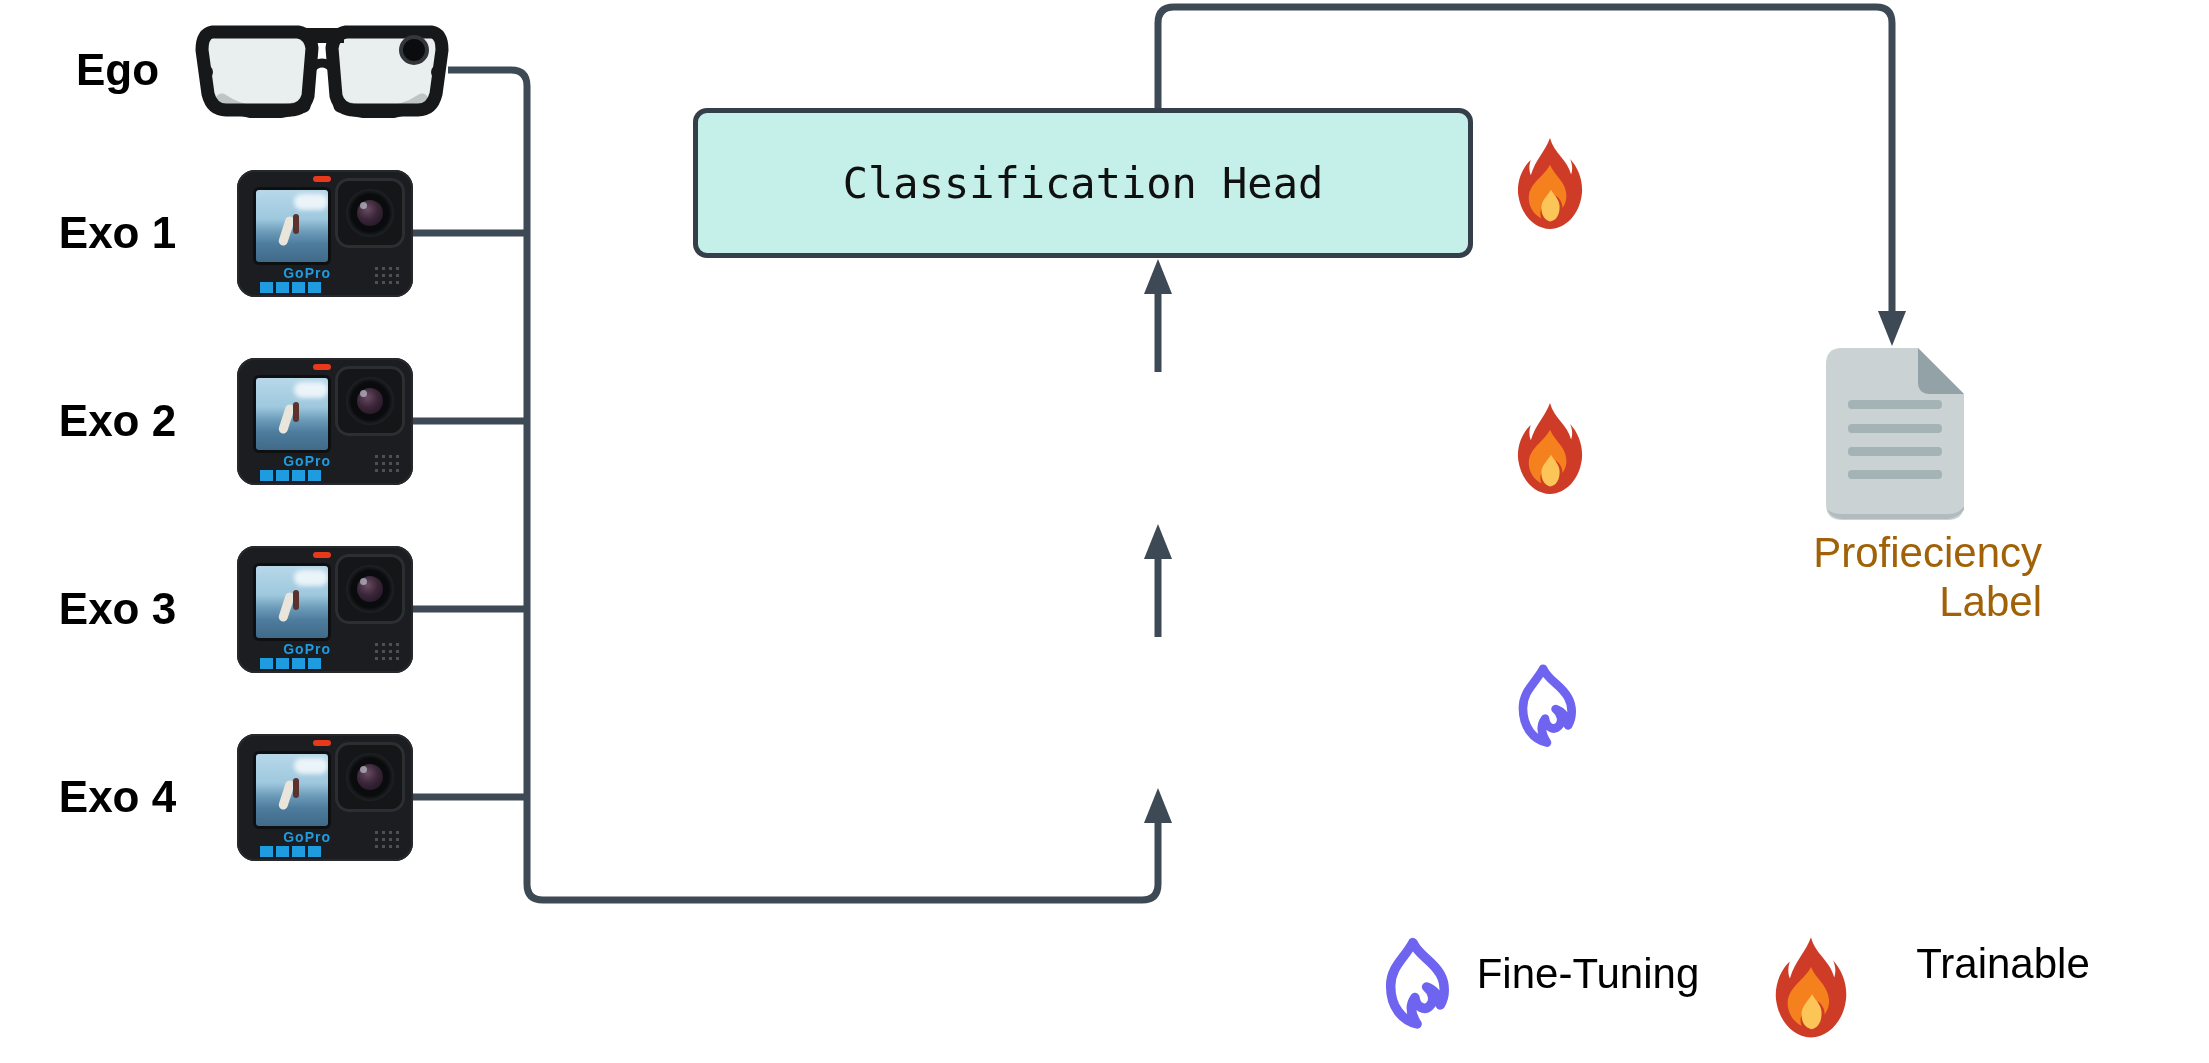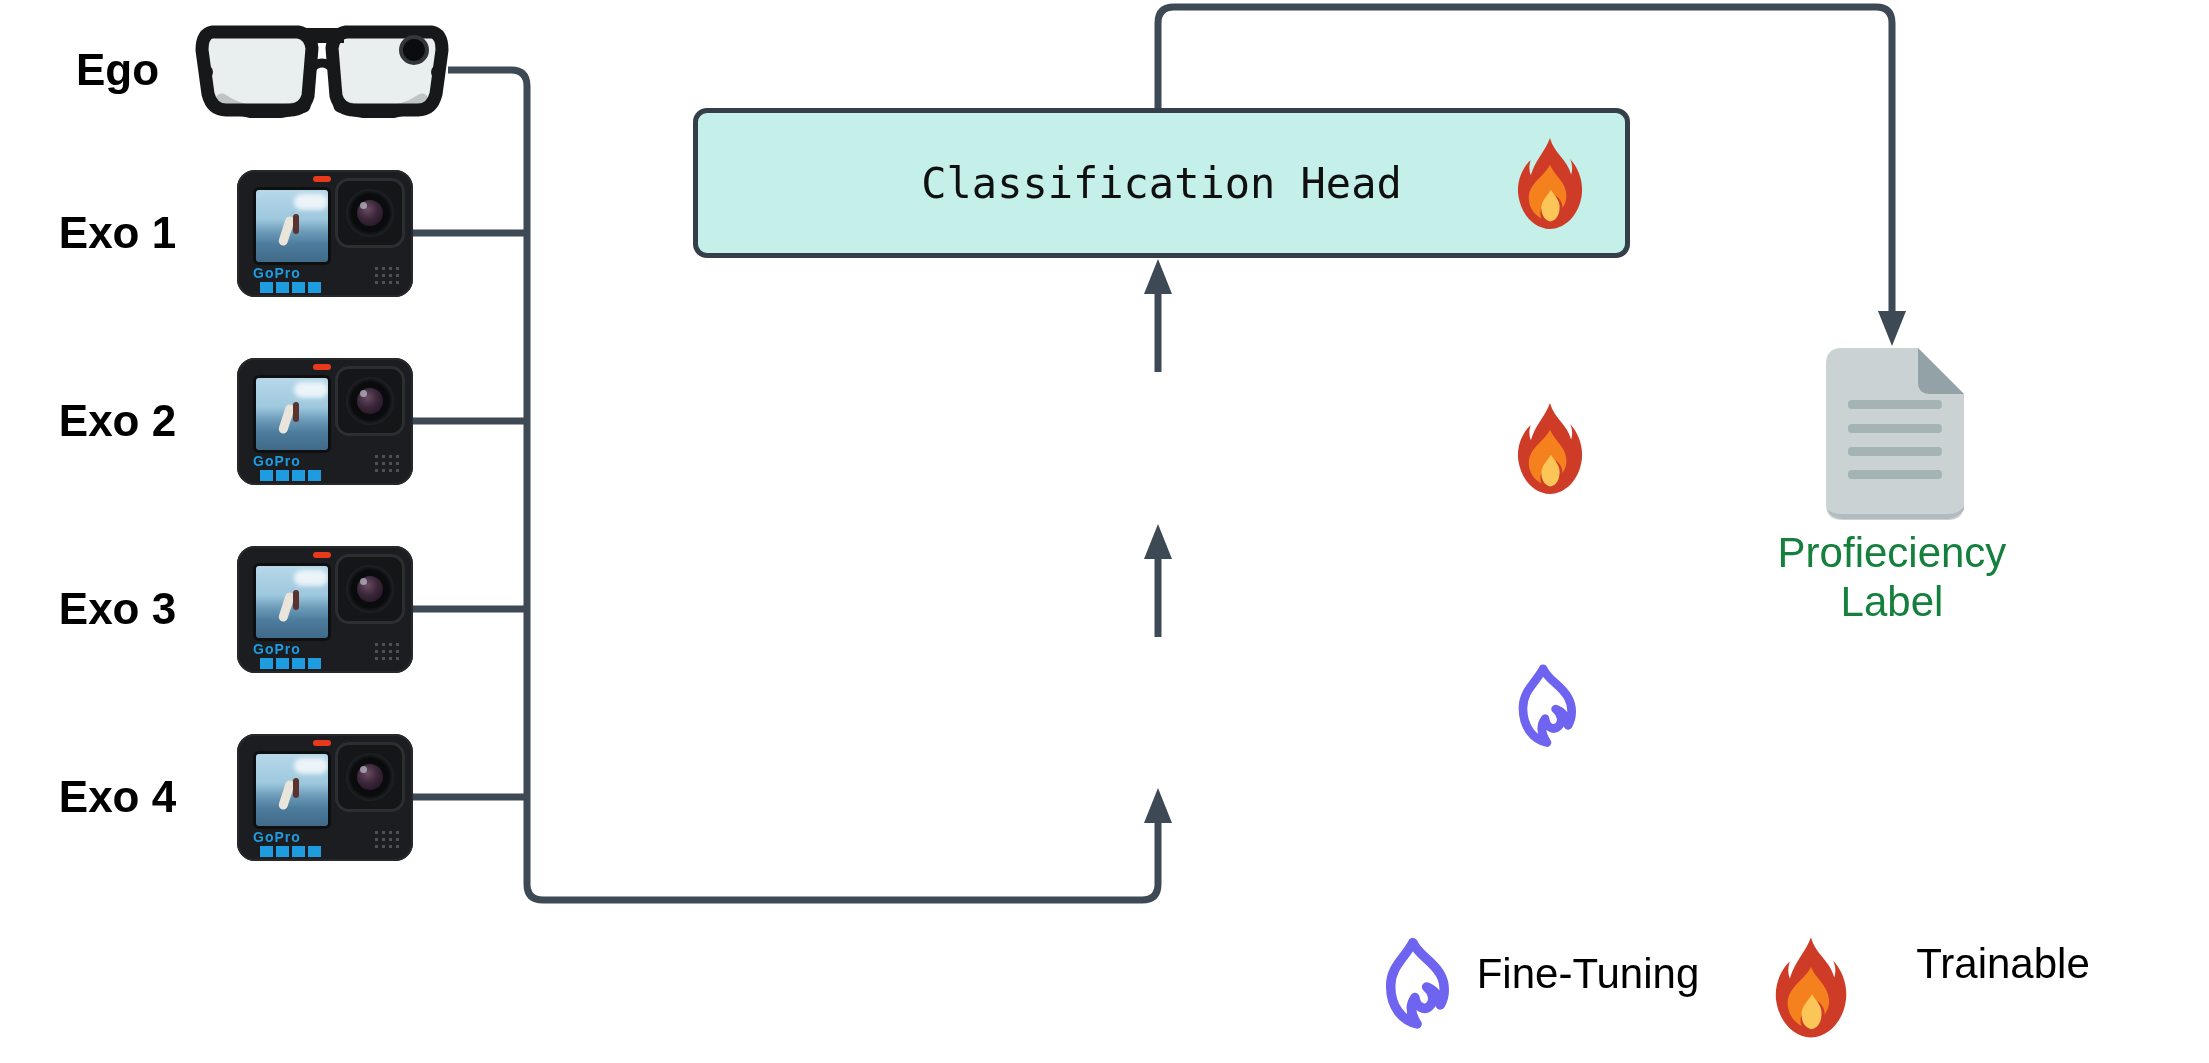--- a/index.html
+++ b/index.html
@@ -8,21 +8,21 @@
   .abs{position:absolute;}
 
   
   .src-label{position:absolute;left:40px;width:155px;height:52px;line-height:52px;
              font-size:44px;color:#000;text-align:center;font-weight:bold;}
 
   
   #wires{position:absolute;left:0;top:0;z-index:1;}
 
   
-  .block{position:absolute;left:693px;width:937px;height:150px;box-sizing:border-box;
+  .block{position:absolute;left:693px;width:780px;height:150px;box-sizing:border-box;
          border:5px solid #343f49;border-radius:14px;z-index:2;
          display:flex;align-items:center;justify-content:center;}
   .block .blabel{font-family:"DejaVu Sans Mono","Liberation Mono",monospace;
                  font-size:42px;font-weight:500;color:#101010;letter-spacing:0px;}
   .block-icon{position:absolute;left:817px;width:76px;height:96px;z-index:3;}
 
   
   .camera{position:absolute;left:237px;width:176px;height:127px;background:#1b1d20;
           border-radius:18px;box-shadow:inset 0 0 0 2px #26292c;z-index:2;}
   .cam-led{position:absolute;left:76px;top:6px;width:18px;height:6px;border-radius:3px;background:#e8391d;}
@@ -37,30 +37,30 @@
   .surfer{position:absolute;left:37px;top:24px;width:6px;height:20px;border-radius:3px;background:#5c322e;}
   .cam-lens{position:absolute;left:98px;top:8px;width:70px;height:70px;border-radius:14px;
             background:#141618;box-shadow:inset 0 0 0 3px #2c2f32;}
   .lens-outer{position:absolute;left:11px;top:11px;width:48px;height:48px;border-radius:50%;
               background:radial-gradient(circle at 50% 50%, #0a0b0c 55%, #1f2225 70%, #0c0d0e 100%);}
   .lens-iris{position:absolute;left:11px;top:11px;width:26px;height:26px;border-radius:50%;
              background:radial-gradient(circle at 40% 35%, #6a4c63 0%, #3a2638 45%, #1c1020 100%);}
   .lens-glint{position:absolute;left:14px;top:13px;width:7px;height:7px;border-radius:50%;
               background:rgba(220,230,240,.55);}
   .cam-logo{position:absolute;left:16px;top:96px;width:78px;height:15px;line-height:15px;
-            text-align:left;font-size:14px;font-weight:bold;color:#1f9ce0;letter-spacing:1px;}
+            text-align:right;font-size:14px;font-weight:bold;color:#1f9ce0;letter-spacing:1px;}
   .cam-squares{position:absolute;left:23px;top:112px;width:64px;height:11px;display:flex;gap:3px;}
   .cam-squares i{display:block;width:13px;height:11px;background:#1f9ce0;}
   .cam-speaker{position:absolute;left:136px;top:95px;width:28px;height:21px;
                background-image:radial-gradient(#4b5055 1.7px, transparent 1.9px);
                background-size:7px 7px;}
 
   
-  #doc-caption{position:absolute;left:1742px;top:528px;width:300px;text-align:center;
-               font-size:42px;line-height:49px;color:#15803d;}
+  #doc-caption{position:absolute;left:1742px;top:528px;width:300px;text-align:right;
+               font-size:42px;line-height:49px;color:#a16207;}
   
   .legend-text{position:absolute;font-size:42px;line-height:47px;color:#000;text-align:center;}
 </style>
 </head>
 <body>
 
 <div id="canvas">
 
   <svg id="wires" width="2209" height="1063" viewBox="0 0 2209 1063">
     <g fill="none" stroke="#3d4954" stroke-width="7">

